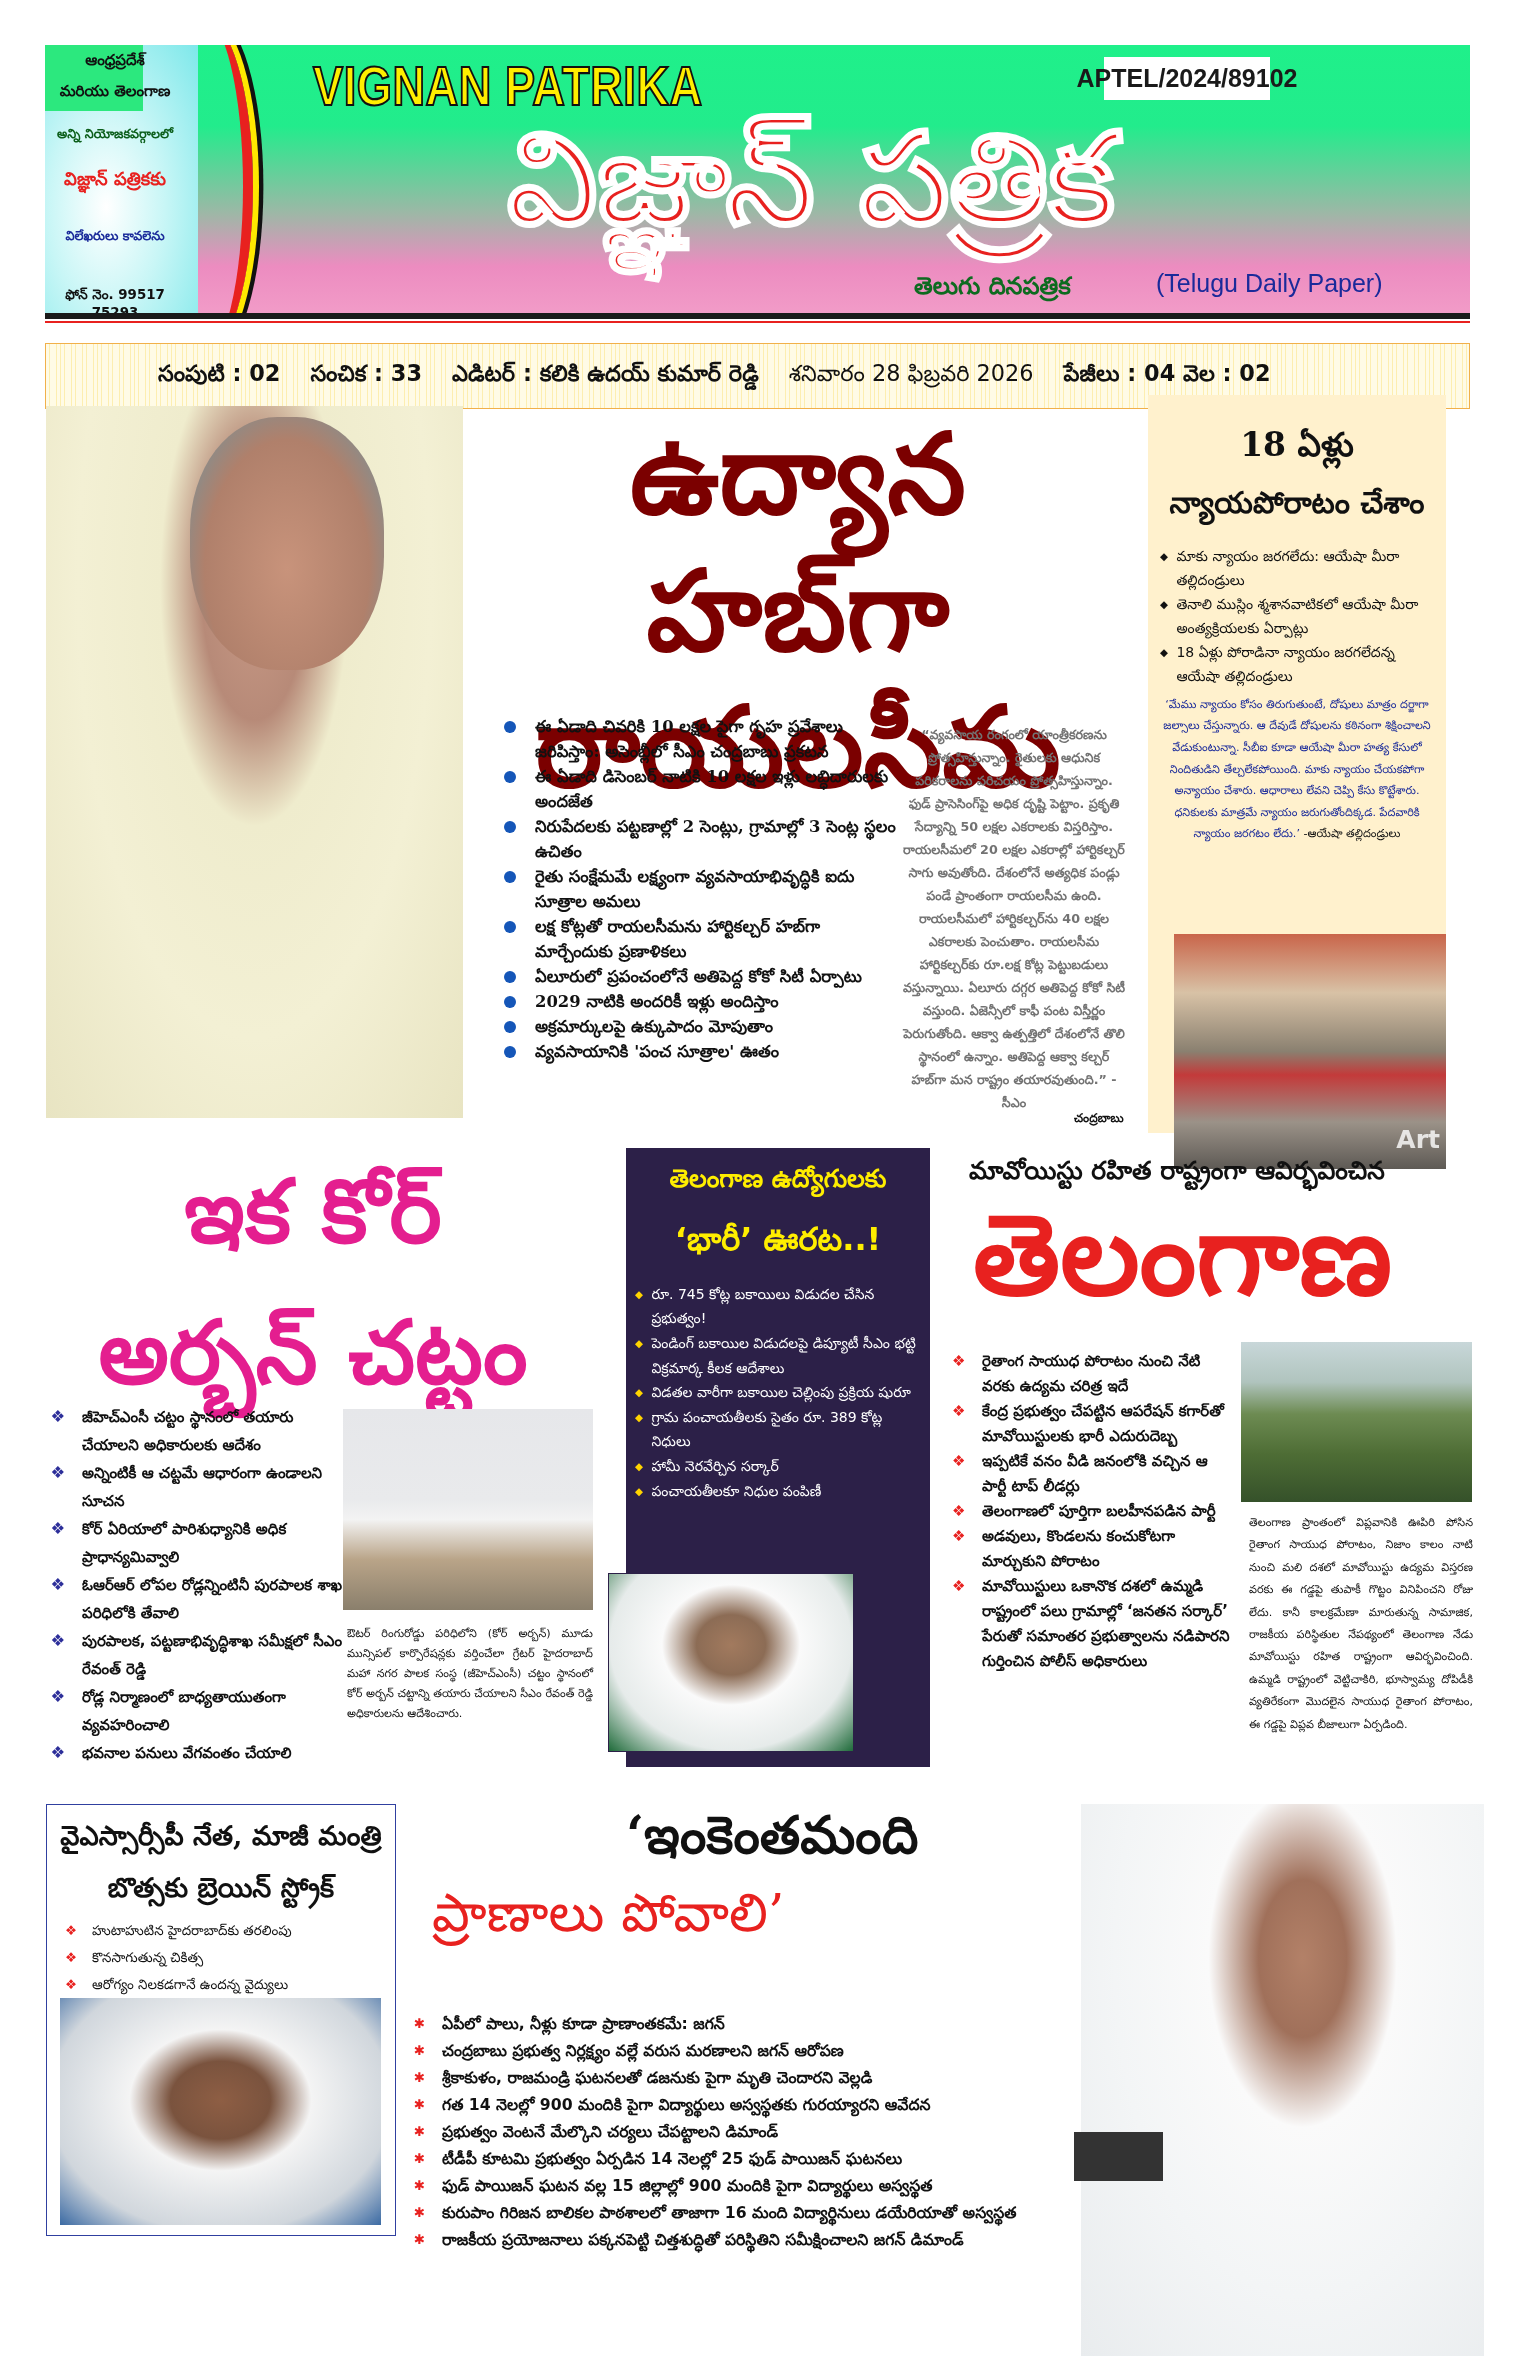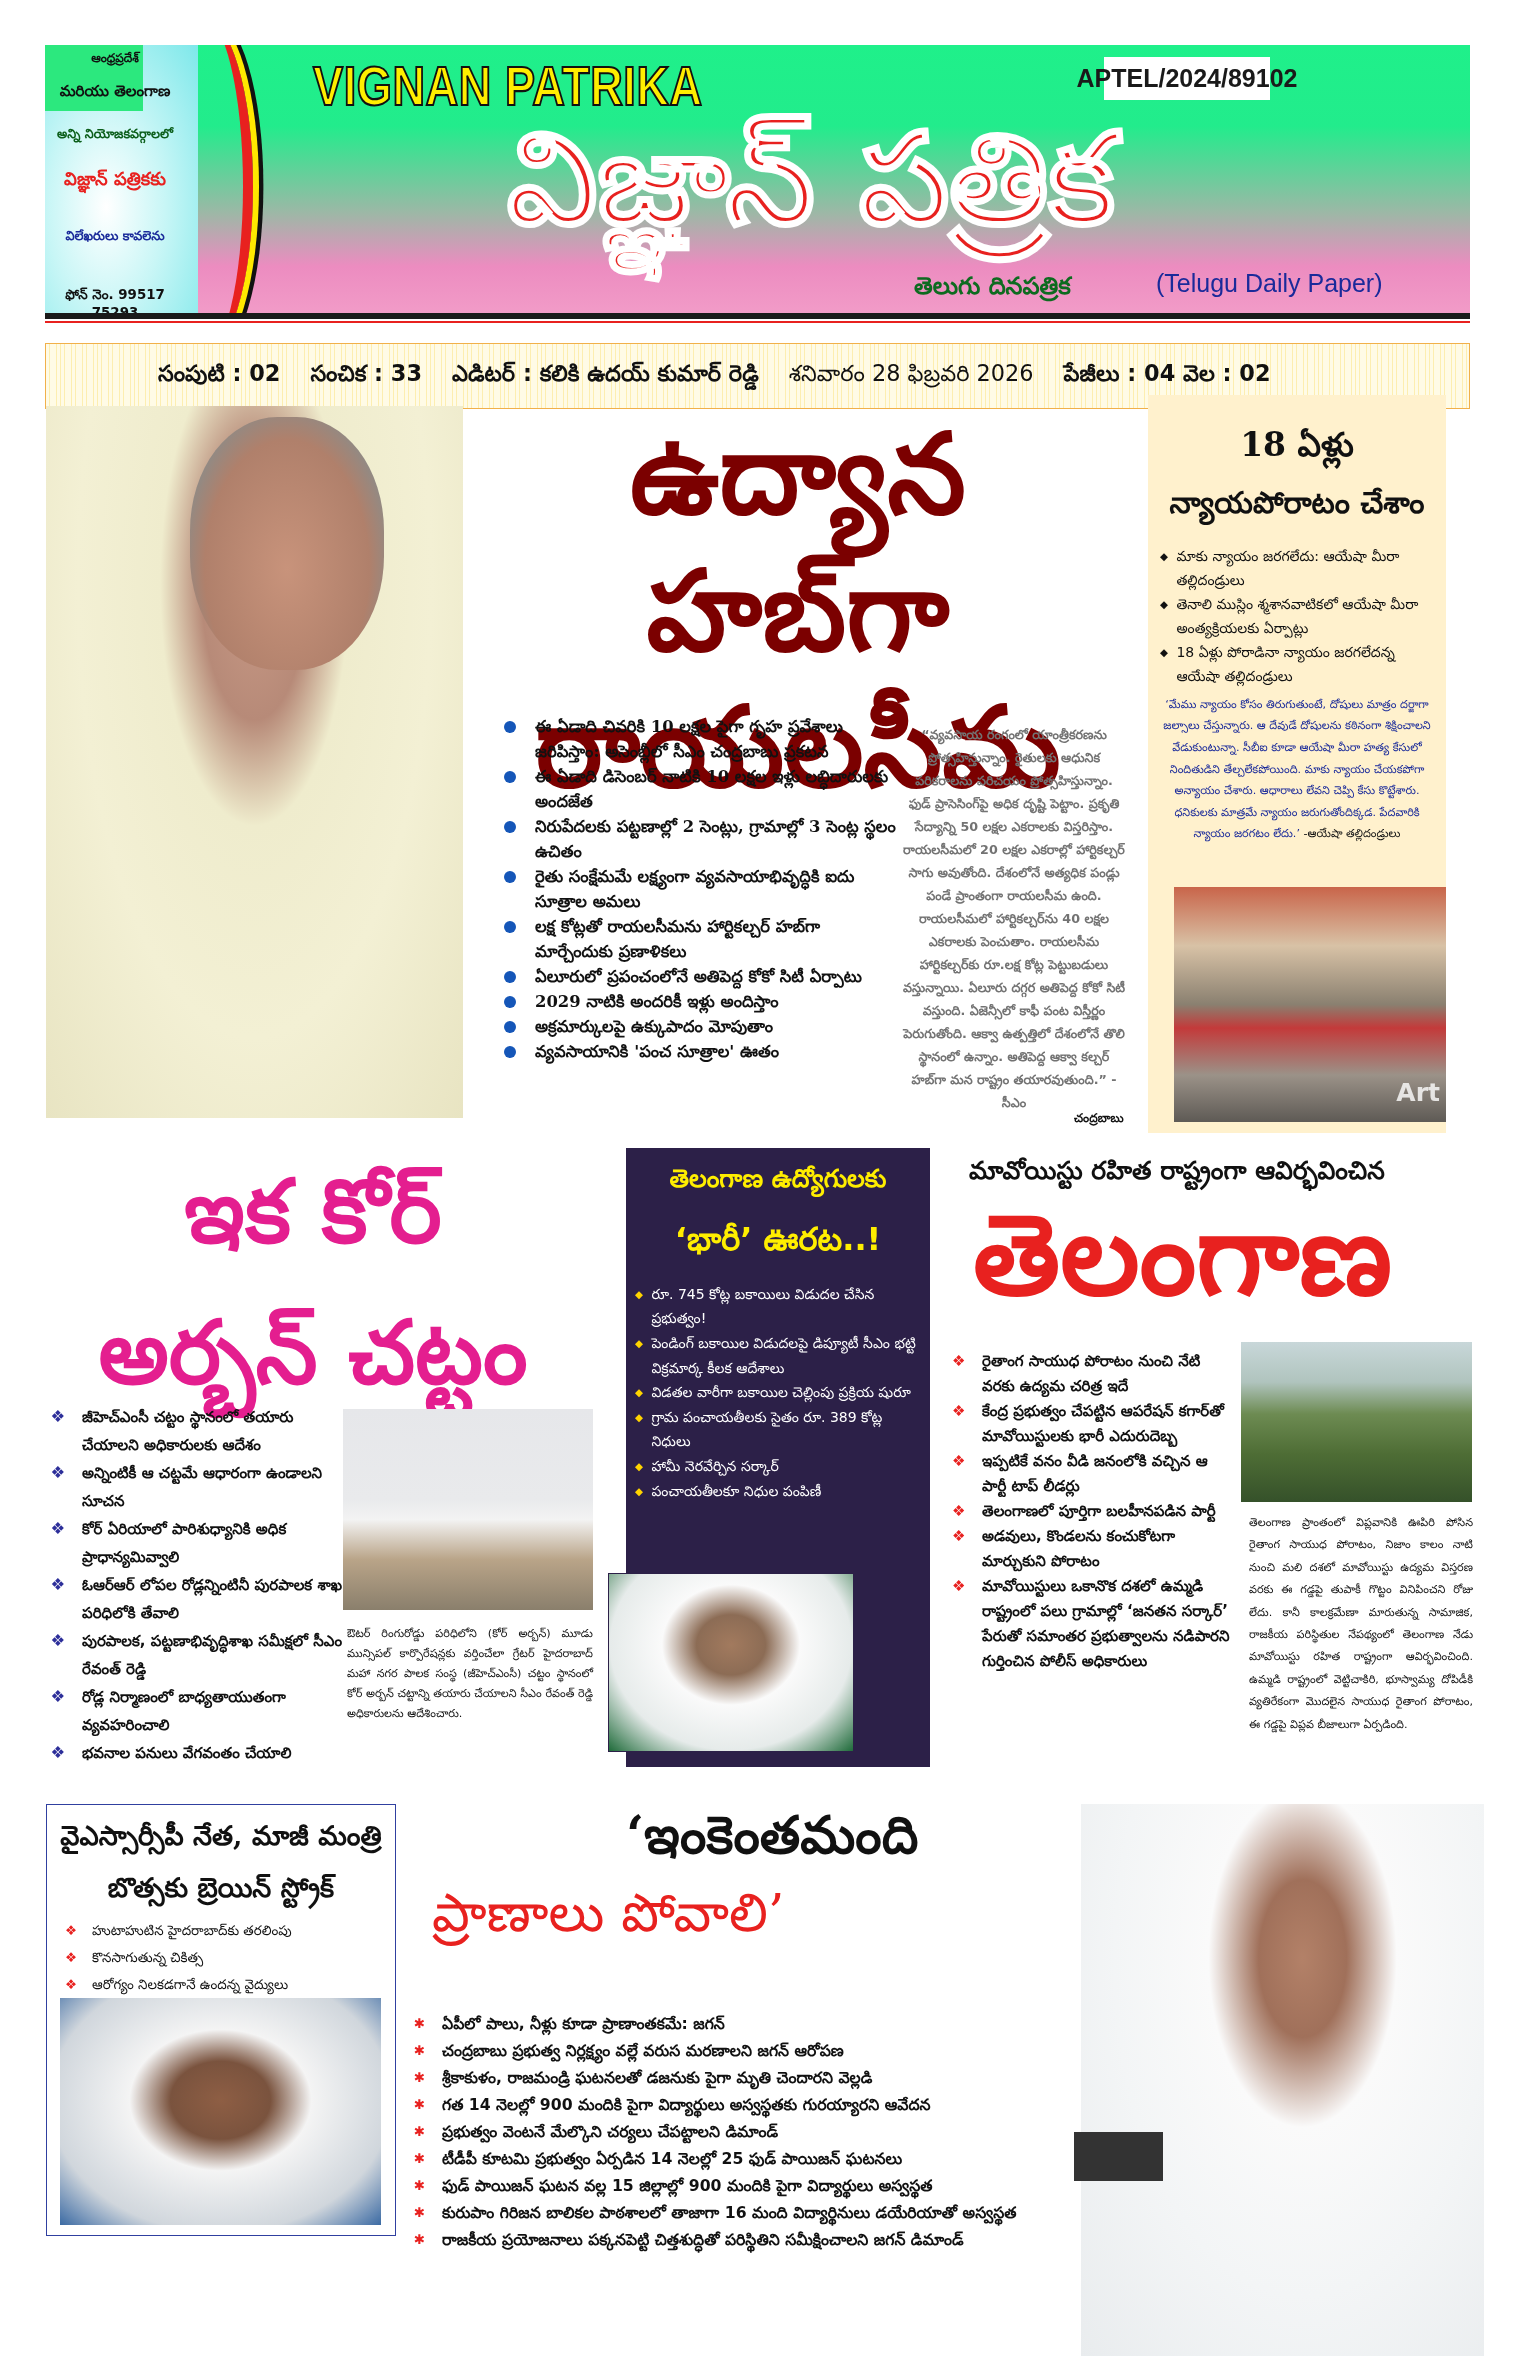--- a/index.html
+++ b/index.html
@@ -44,21 +44,21 @@
   .bul-blue li::before { content: ""; position: absolute; left: 7.5px; top: 6.7px; width: 12px; height: 12px; border-radius: 50%; background: #1556b8; }
   .quote-pink { left: 902px; top: 723px; width: 224px; text-align: center; color: #737373; font-size: 12.7px; line-height: 23px; font-weight: bold; }
   .quote-sig { left: 1074px; top: 1111px; font-size: 12px; color: #111; font-weight: bold; }
 
   
   .ayesha-box { left: 1148px; top: 395px; width: 298px; height: 738px; background: #fff1cd; }
   .ayesha-title { width: 100%; text-align: center; font-weight: bold; font-family: "DejaVu Serif", serif; }
   .diamond-list li { list-style: none; position: relative; padding-left: 19.4px; font-size: 14px; line-height: 24px; }
   .diamond-list li::before { content: "◆"; position: absolute; left: 3px; top: 0; font-size: 10.4px; }
   .ayesha-quote { color: #1a2a9a; font-size: 11.2px; line-height: 21.6px; text-align: center; }
-  .ayesha-photo { left: 1174px; top: 887px; width: 272px; height: 235px;
+  .ayesha-photo { left: 1174px; top: 934px; width: 272px; height: 235px;
     background: linear-gradient(180deg, #c9654a 0%, #d8c2a6 25%, #8a8070 50%, #c33a3a 60%, #9b9288 80%, #5e5a55 100%); }
 
   
   .h2-pink { left: 52px; top: 1141px; width: 522px; text-align: center; font-weight: bold; font-size: 88px; line-height: 1.6; color: #e41e8f; font-family: "DejaVu Serif", serif; }
   .plum-box { left: 626px; top: 1148px; width: 304px; height: 619px; background: #2c2048; }
   .plum-title { color: #ffee00; text-align: center; font-weight: bold; }
   .plum-list li { list-style: none; position: relative; padding-left: 19.4px; color: #fff; font-size: 14px; line-height: 24.6px; }
   .plum-list li::before { content: "◆"; position: absolute; left: 3px; top: 0; color: #ffd400; font-size: 10.4px; }
   .bhatti-photo { left: 596px; top: 1566px; width: 246px; height: 179px;
     background: radial-gradient(ellipse at 50% 40%, #a27a5e 0%, #8c6c55 20%, #fafafa 40%, #e6ebea 70%, #1f6b3a 100%); border: 1.5px solid #2c2048; }
@@ -91,21 +91,21 @@
     background: radial-gradient(ellipse at 55% 28%, #b38168 0%, #a0705a 14%, #fafafa 30%, #f3f5f6 60%, #e9ecee 100%); }
   .mic { left: 1074px; top: 2132px; width: 89px; height: 224px; background: linear-gradient(180deg, #333 0 22%, transparent 22%); }
 </style>
 </head>
 <body>
 
 <div class="abs masthead">
   <div class="abs mh-left"></div>
   <div class="abs mh-left-box"></div>
   <div class="abs mh-arc"></div>
-  <div class="abs mh-small" style="top:6px;font-size:12px;">ఆంధ్రప్రదేశ్</div>
+  <div class="abs mh-small" style="top:6px;font-size:15px;">ఆంధ్రప్రదేశ్</div>
   <div class="abs mh-small" style="top:37px;font-size:15px;">మరియు తెలంగాణ</div>
   <div class="abs mh-small" style="top:81px;font-size:12.7px;color:#0b5e1a;">అన్ని నియోజకవర్గాలలో</div>
   <div class="abs mh-small" style="top:123px;font-size:18px;color:#e8211f;">విజ్ఞాన్ పత్రికకు</div>
   <div class="abs mh-small" style="top:183px;font-size:12.7px;color:#1a2a9a;">విలేఖరులు కావలెను</div>
   <div class="abs mh-small" style="top:242px;font-size:13.4px;color:#111;">ఫోన్ నెం. 99517 75293</div>
   <div class="abs brand-en">VIGNAN PATRIKA</div>
   <div class="abs brand-te">విజ్ఞాన్ పత్రిక</div>
   <div class="abs reg-box">APTEL/2024/89102</div>
   <div class="abs daily-te">తెలుగు దినపత్రిక</div>
   <div class="abs daily-en">(Telugu Daily Paper)</div>

